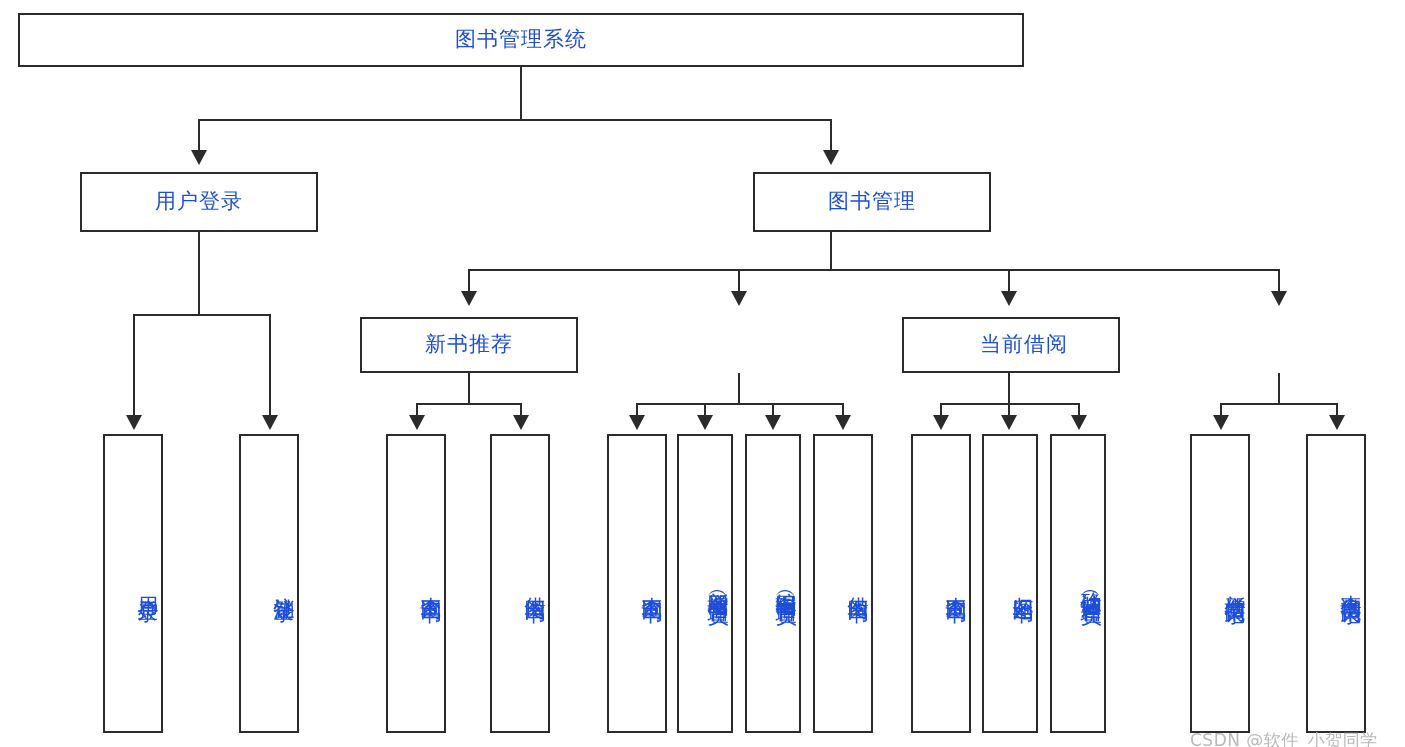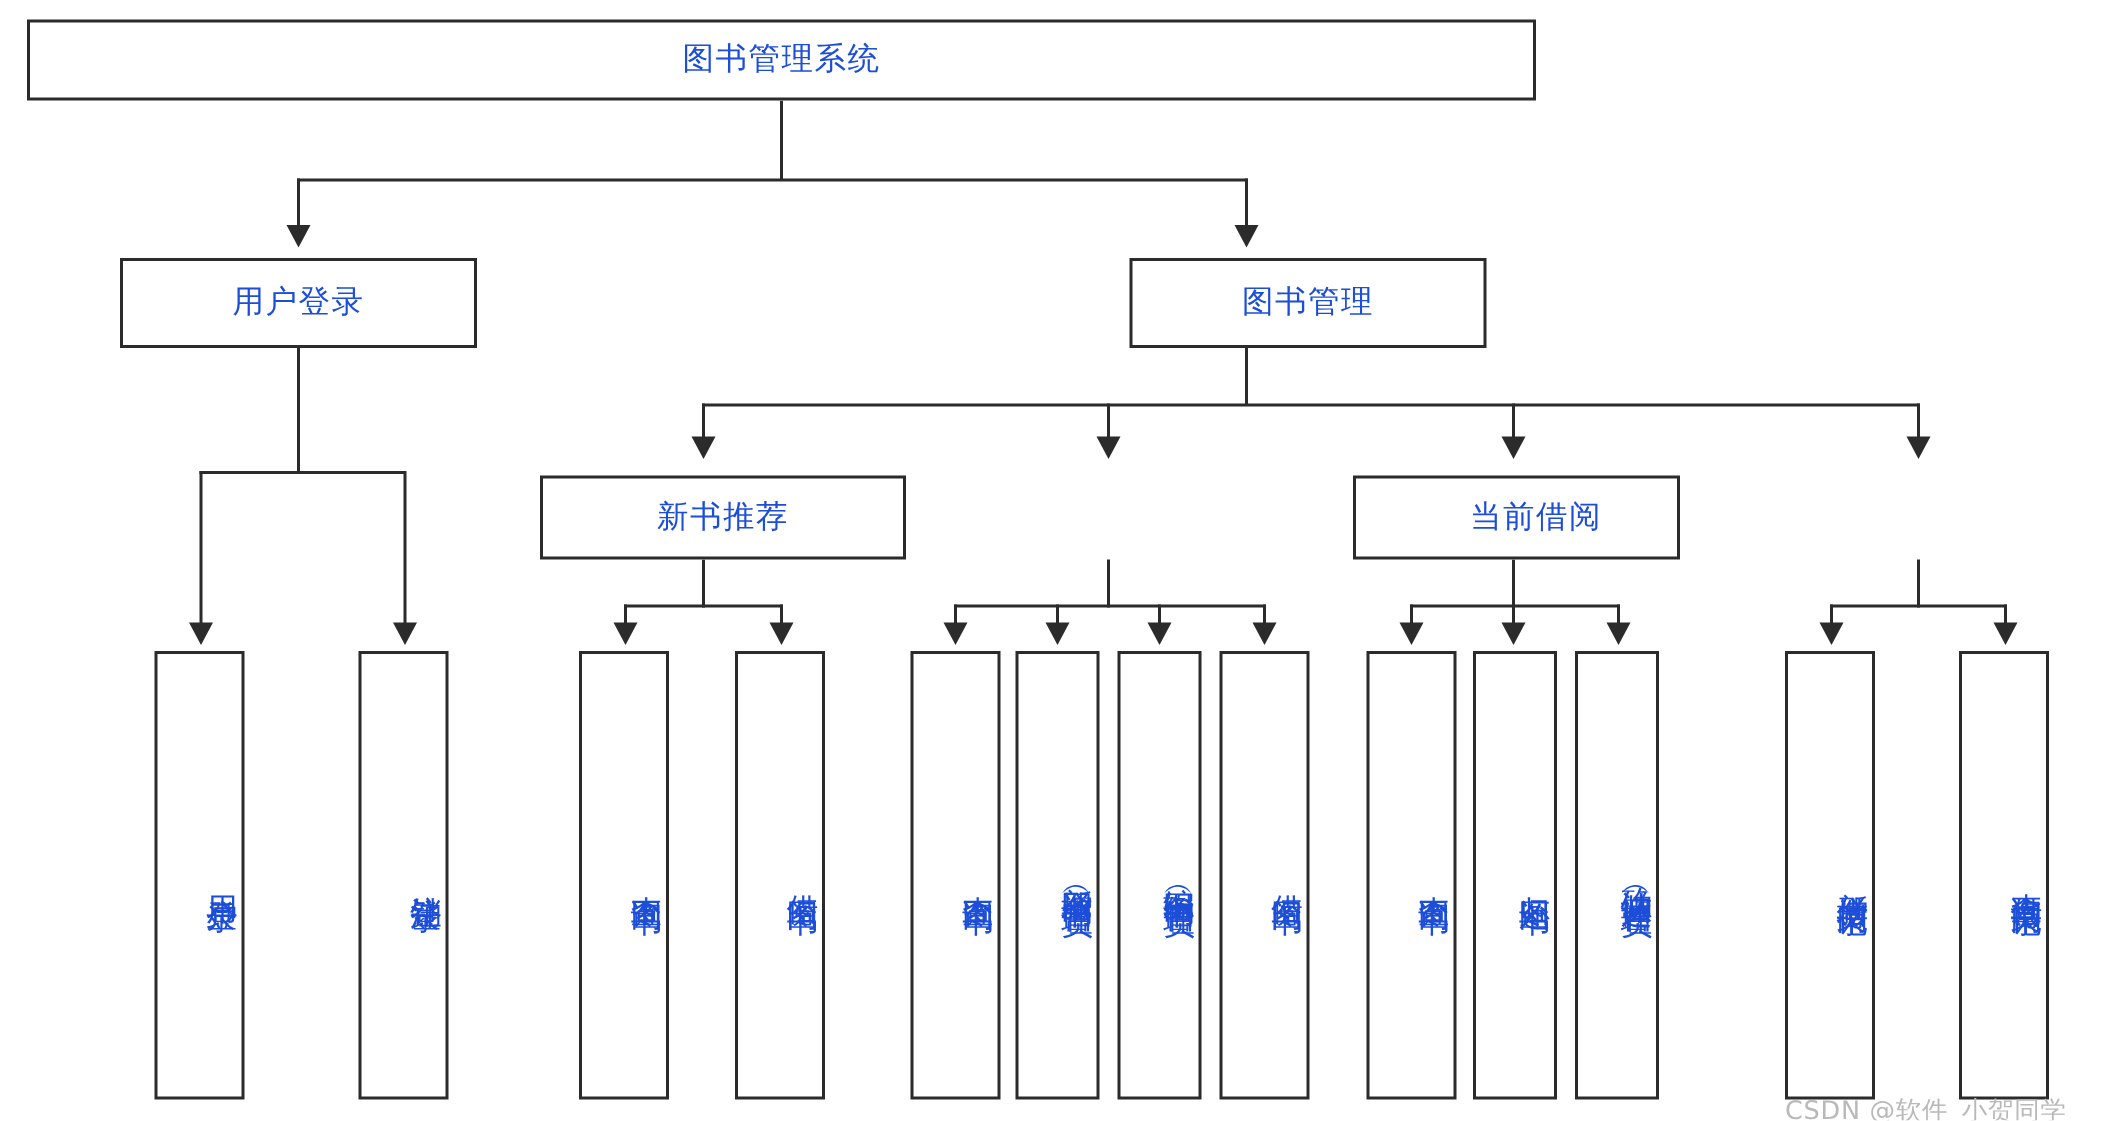--- a/index.html
+++ b/index.html
@@ -116,21 +116,21 @@
   <div class="conn hline" style="left:468px; top:269px; width:812px; height:2px;"></div>
   <div class="conn vline" style="left:468px; top:269px; width:2px; height:24px;"></div>
   <div class="arrow" style="left:461px; top:291px;"></div>
   <div class="conn vline" style="left:738px; top:269px; width:2px; height:24px;"></div>
   <div class="arrow" style="left:731px; top:291px;"></div>
   <div class="conn vline" style="left:1008px; top:269px; width:2px; height:24px;"></div>
   <div class="arrow" style="left:1001px; top:291px;"></div>
   <div class="conn vline" style="left:1278px; top:269px; width:2px; height:24px;"></div>
   <div class="arrow" style="left:1271px; top:291px;"></div>
 
-  <div class="node h" style="left:360px; top:317px; width:244px; height:56px;">
+  <div class="node h" style="left:360px; top:317px; width:218px; height:56px;">
     <span>新书推荐</span>
   </div>
   <div class="node h" style="left:902px; top:317px; width:218px; height:56px;padding-left:26px;">
     <span>当前借阅</span>
   </div>
 
   <div class="conn vline" style="left:468px; top:373px; width:2px; height:32px;"></div>
   <div class="conn hline" style="left:416px; top:403px; width:106px; height:2px;"></div>
   <div class="conn vline" style="left:416px; top:403px; width:2px; height:14px;"></div>
   <div class="arrow" style="left:409px; top:415px;"></div>

